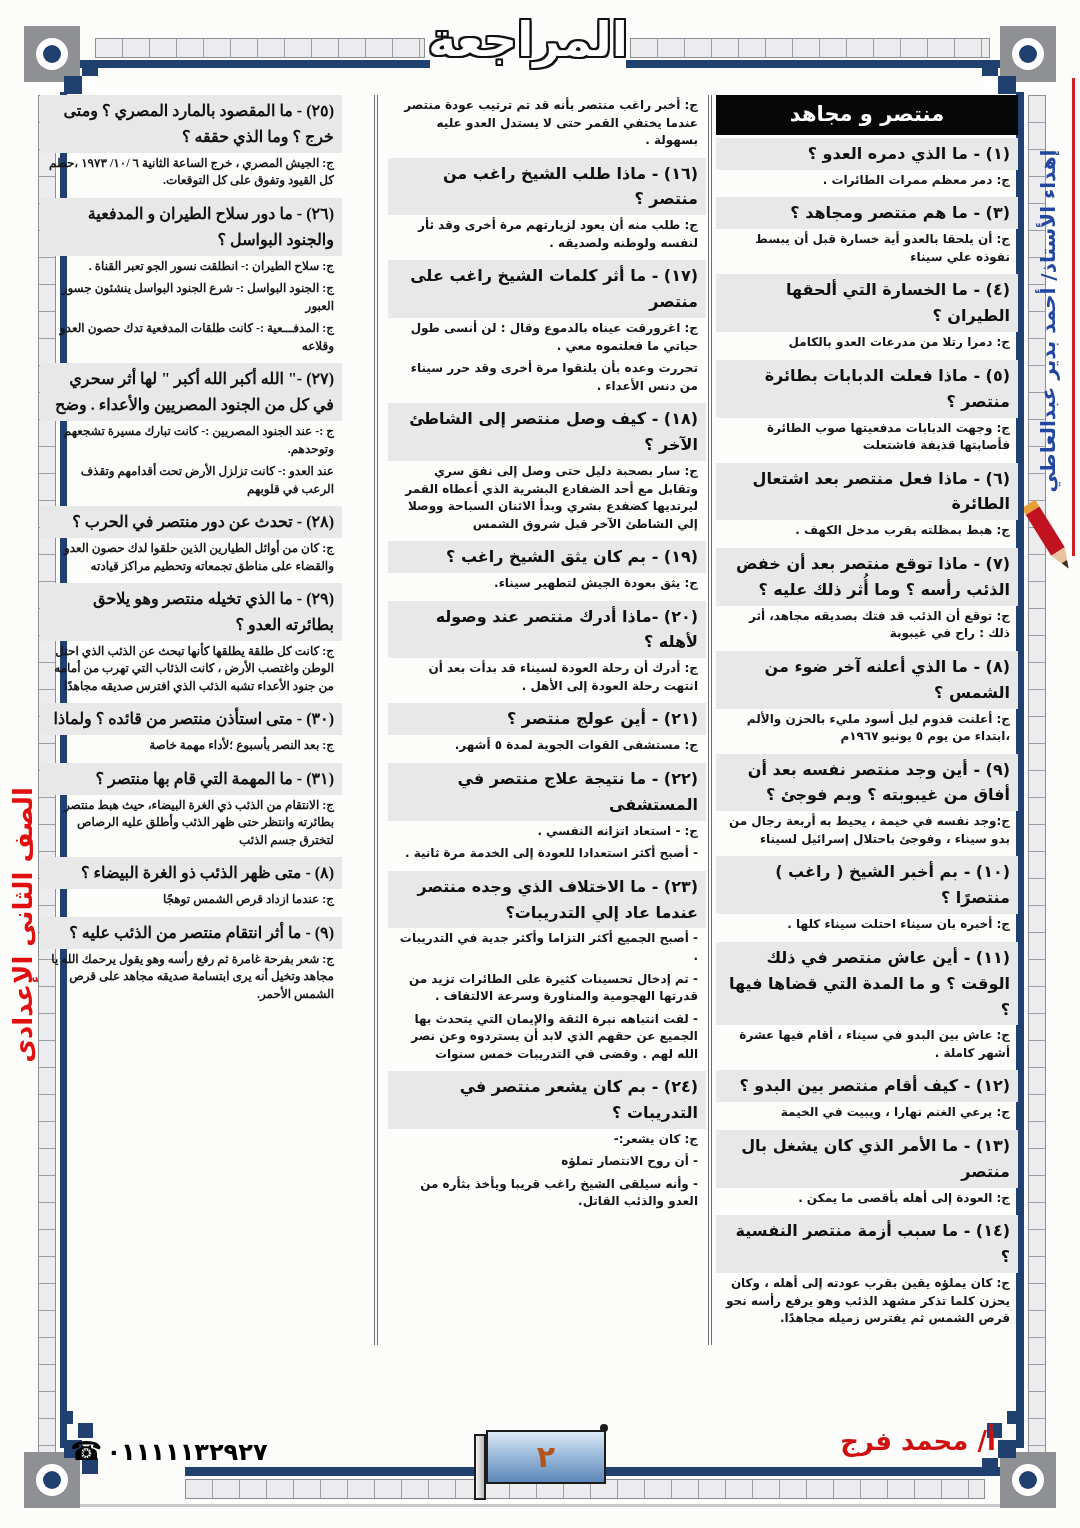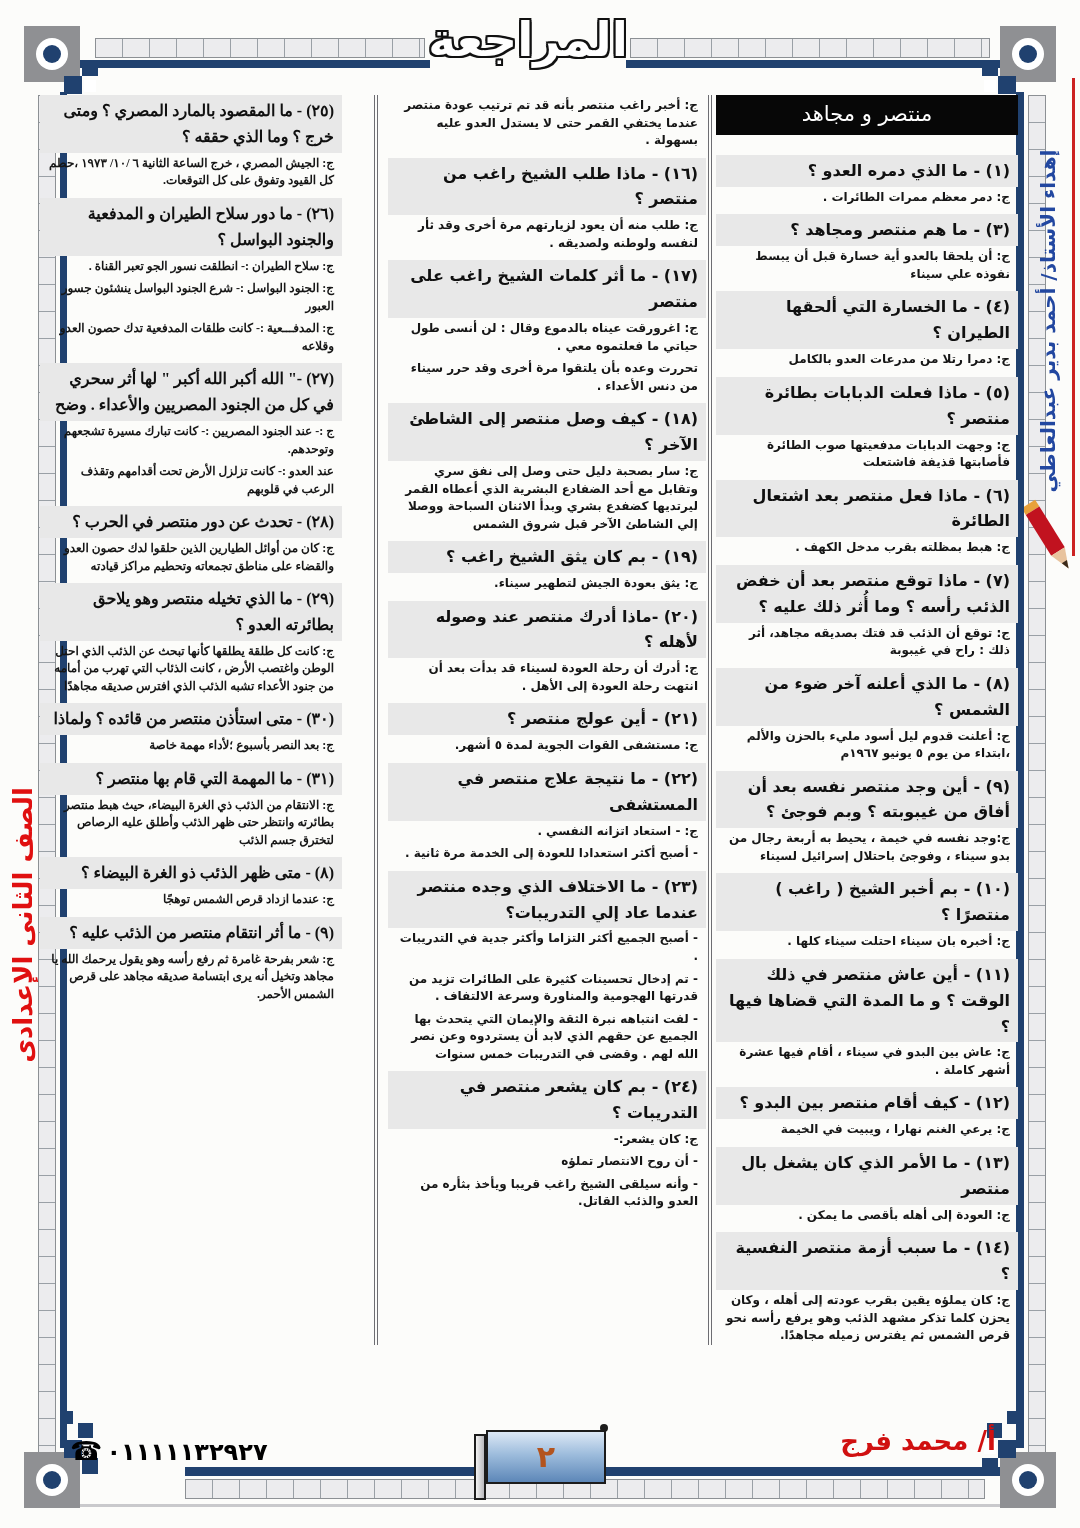--- a/index.html
+++ b/index.html
@@ -29,21 +29,21 @@
 
   
   .col{position:absolute;top:95px;direction:rtl;text-align:right;}
   .col-right{right:62px;width:302px;}
   .col-middle{right:374px;width:318px;}
   .col-left{right:738px;width:302px;font-family:Liberation Serif, serif;}
   .separator{position:absolute;top:95px;width:2px;border-left:1px solid #6d6d72;border-right:1px solid #6d6d72;height:1250px;}
   .sep-a{left:708px;}
   .sep-b{left:374px;}
 
-  .banner{background:#070707;color:#ffffff;font-weight:normal;font-size:21px;text-align:center;padding:7px 0 9px;margin-bottom:20px;}
+  .banner{background:#070707;color:#ffffff;font-weight:bold;font-size:21px;text-align:center;padding:7px 0 9px;margin-bottom:3px;}
   .qa{margin:0 0 5px;}
   .q{background:#e8e8e8;font-weight:bold;font-size:16px;line-height:1.62;padding:3px 8px;color:#101010;}
   .a{font-size:12px;line-height:1.46;padding:2px 8px 3px;font-weight:bold;color:#161616;}
 
   
   .side{position:absolute;transform:rotate(-90deg);transform-origin:0 0;font-weight:bold;white-space:nowrap;direction:rtl;text-align:center;}
   .side-right{left:1036px;top:552px;width:462px;height:30px;font-size:20px;color:#2247a0;}
   .side-left{left:8px;top:1080px;width:310px;height:40px;font-size:26px;color:#e01010;}
   .redline{position:absolute;left:1072px;top:78px;width:3px;height:478px;background:#cc2222;}
   .pencil{position:absolute;left:1024px;top:492px;}

